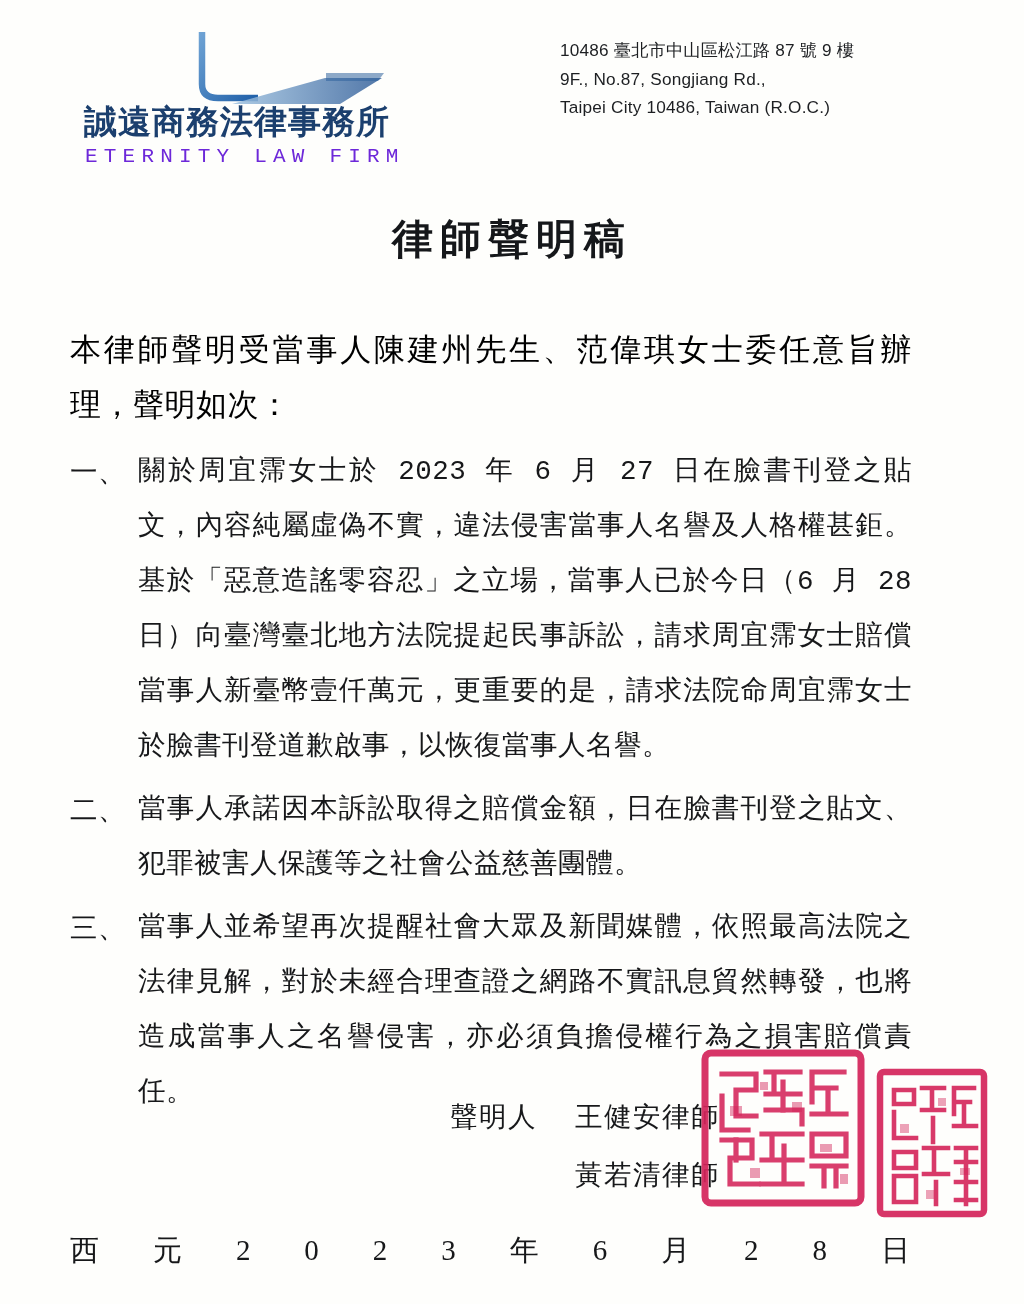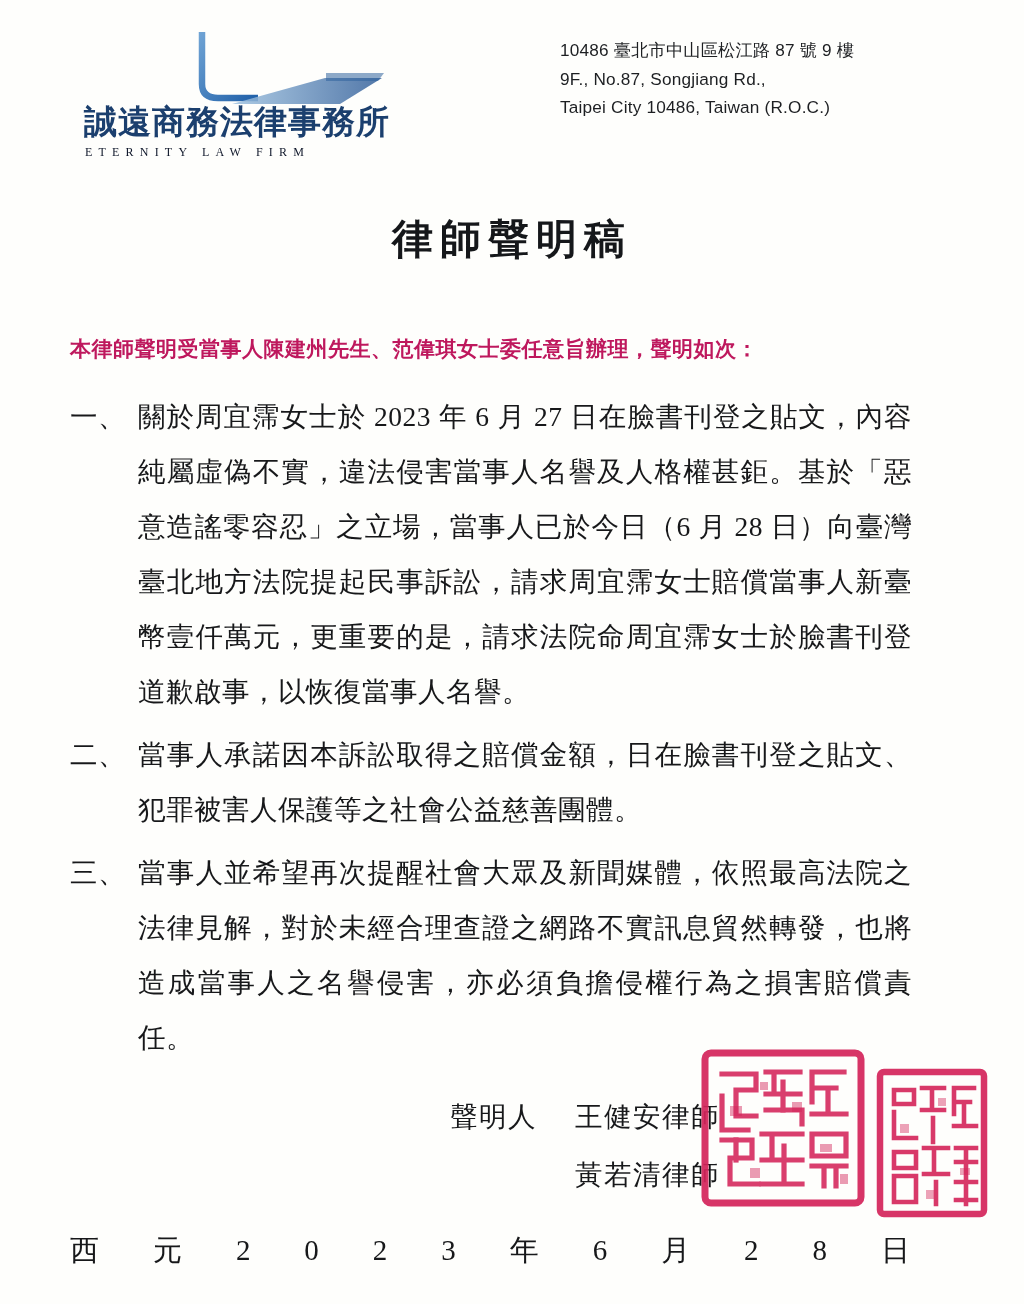--- a/index.html
+++ b/index.html
@@ -52,24 +52,24 @@
     font-size: 33px;
     letter-spacing: 1px;
     color: #1b3f6e;
     line-height: 1;
     margin-top: 2px;
     margin-left: 2px;
     white-space: nowrap;
   }
 
   .logo-en {
-    font-family: Liberation Serif, serif;
-    font-size: 12px;
+    font-family: Liberation Mono, monospace;
+    font-size: 21px;
     letter-spacing: 6.2px;
-    color: #0f172a;
+    color: #6d28d9;
     line-height: 1;
     margin-top: 7px;
     margin-left: 3px;
     white-space: nowrap;
   }
 
   .address-block {
     position: absolute;
     left: 560px;
     top: 36px;
@@ -98,27 +98,26 @@
 
   
   .body-wrap {
     position: absolute;
     top: 322px;
     left: 70px;
     width: 842px;
   }
 
   .para {
-    font-size: 21px;
+    font-size: 31px;
     line-height: 55px;
     letter-spacing: 0.5px;
     text-align: justify;
     text-justify: inter-character;
-    color: #be185d;
-    font-weight: bold;
+    color: #000000;
   }
 
   .intro {
     margin: 0 0 12px 0;
   }
 
   .numbered-item {
     display: flex;
     align-items: flex-start;
     margin-bottom: 8px;
@@ -135,20 +134,21 @@
   }
 
   .item-text {
     flex: 1 1 auto;
     font-size: 27.5px;
     line-height: 55px;
     letter-spacing: 0.5px;
     text-align: justify;
     text-justify: inter-character;
     color: #17181a;
+    font-family: Liberation Mono, monospace;
   }
 
   
   .signature-block {
     position: absolute;
     top: 1088px;
     left: 420px;
     width: 300px;
   }
 

